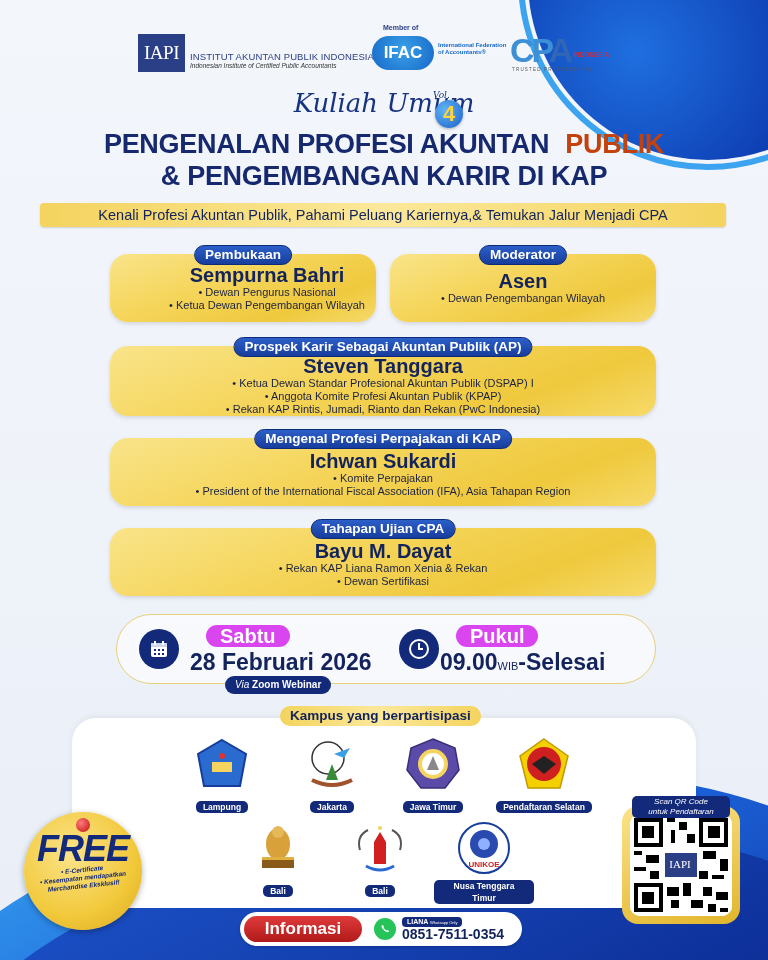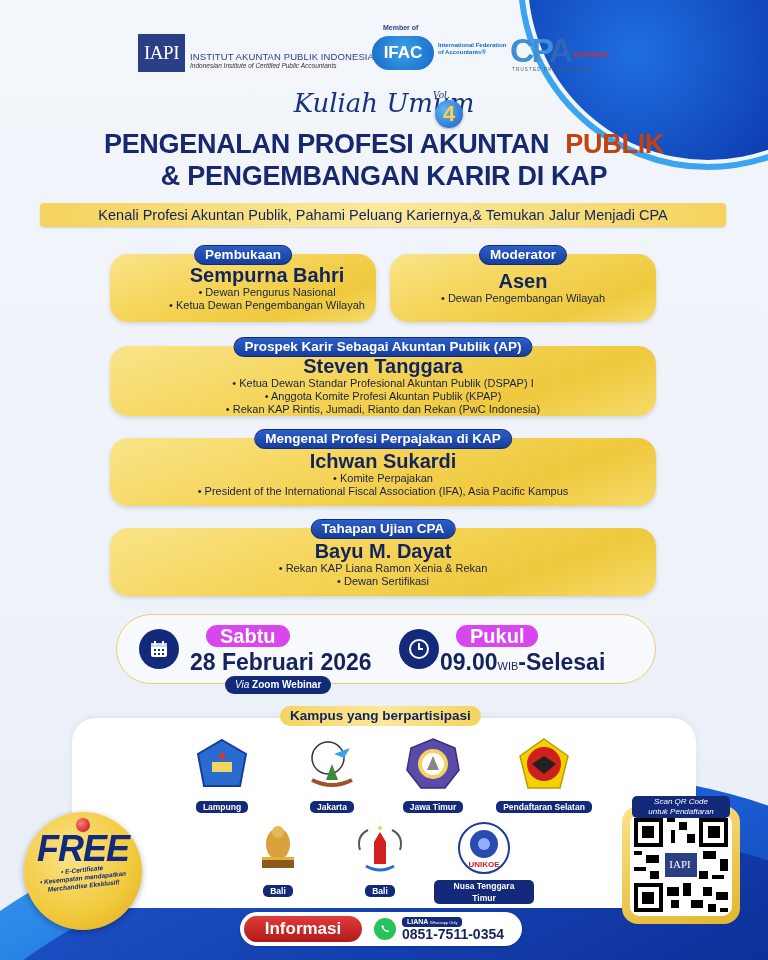--- a/index.html
+++ b/index.html
@@ -238,21 +238,21 @@
     <div class="sp-role">Anggota Komite Profesi Akuntan Publik (KPAP)</div>
     <div class="sp-role">Rekan KAP Rintis, Jumadi, Rianto dan Rekan (PwC Indonesia)</div>
   </div>
 </div>
 
 <div class="card" style="left:110px; top:438px; width:546px; height:68px;">
   <div class="pill">Mengenal Profesi Perpajakan di KAP</div>
   <div style="padding-top:12px;">
     <div class="sp-name">Ichwan Sukardi</div>
     <div class="sp-role">Komite Perpajakan</div>
-    <div class="sp-role">President of the International Fiscal Association (IFA), Asia Pacific Kampus</div>
+    <div class="sp-role">President of the International Fiscal Association (IFA), Asia Tahapan Region</div>
   </div>
 </div>
 
 <div class="card" style="left:110px; top:528px; width:546px; height:68px;">
   <div class="pill">Tahapan Ujian CPA</div>
   <div style="padding-top:12px;">
     <div class="sp-name">Bayu M. Dayat</div>
     <div class="sp-role">Rekan KAP Liana Ramon Xenia &amp; Rekan</div>
     <div class="sp-role">Dewan Sertifikasi</div>
   </div>

